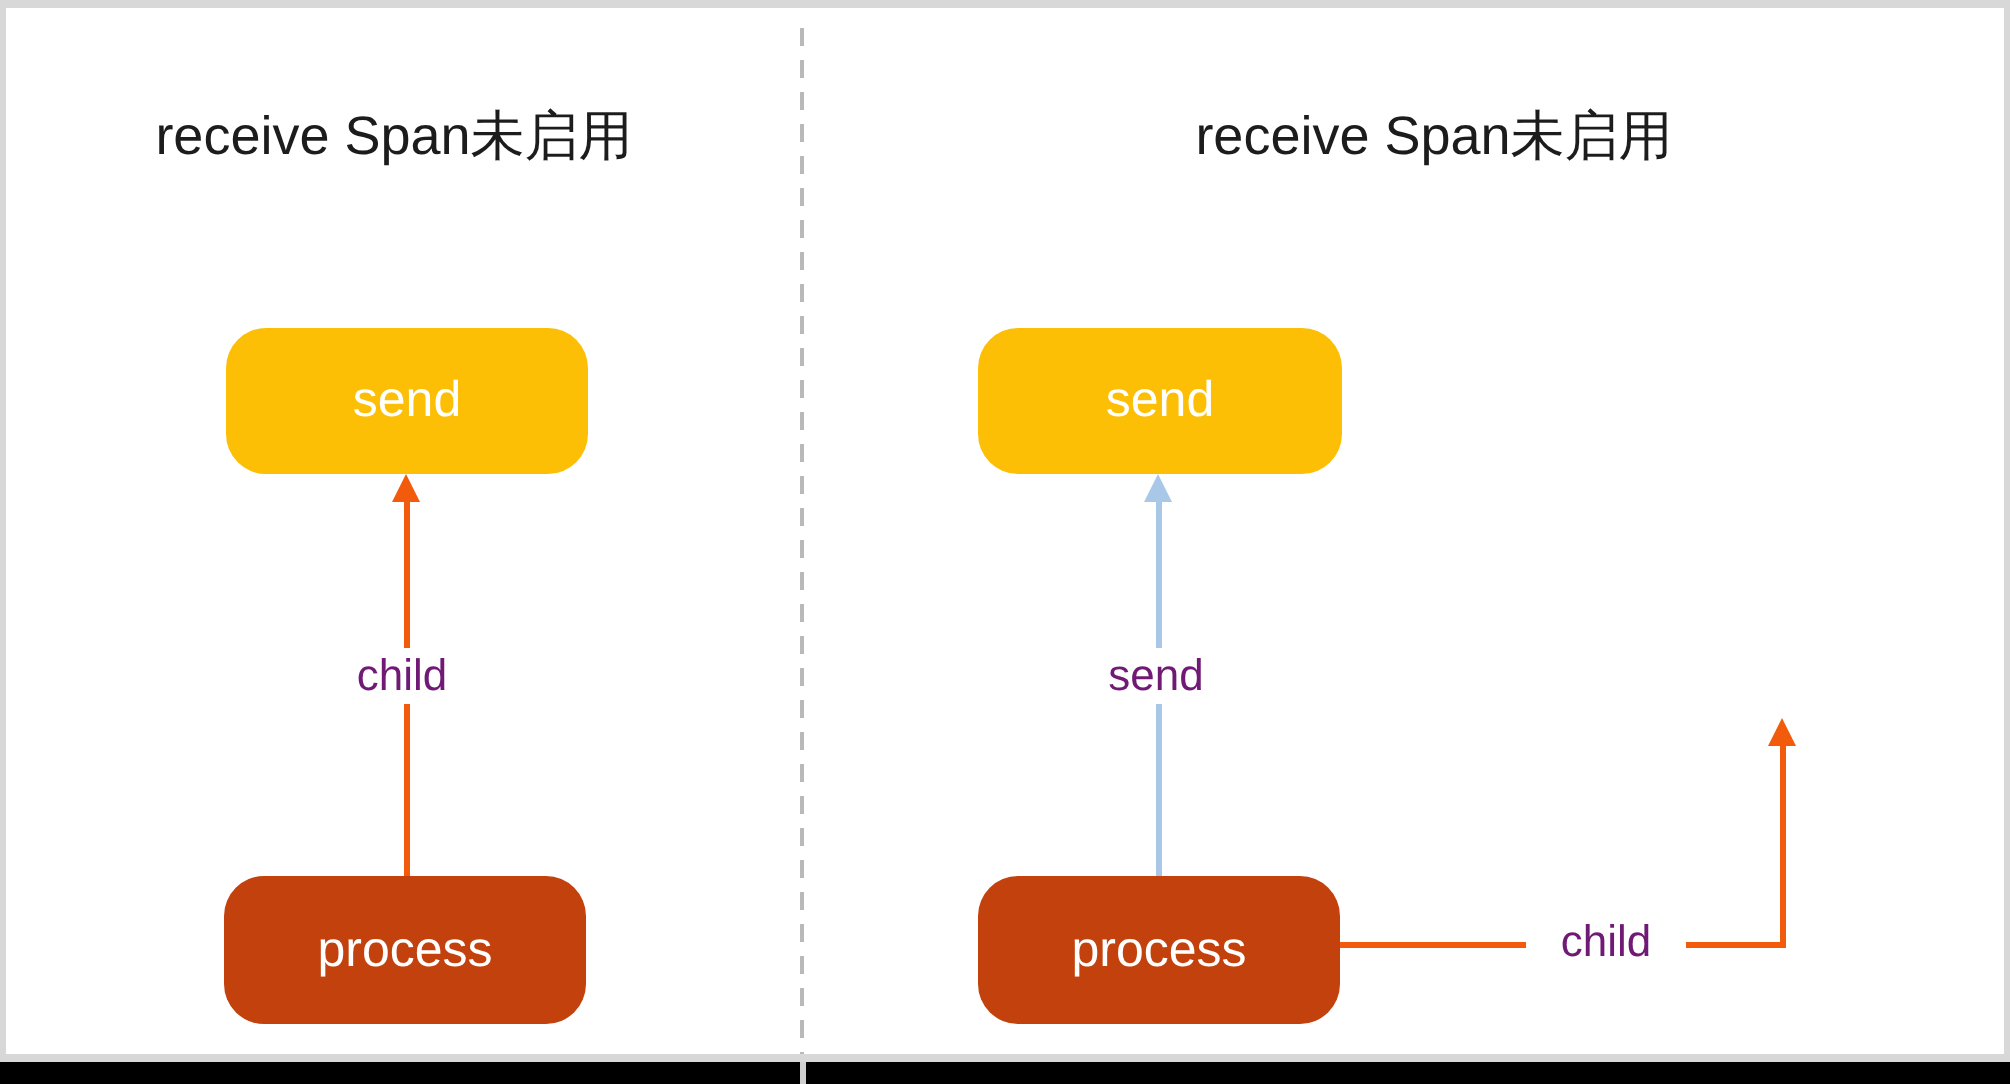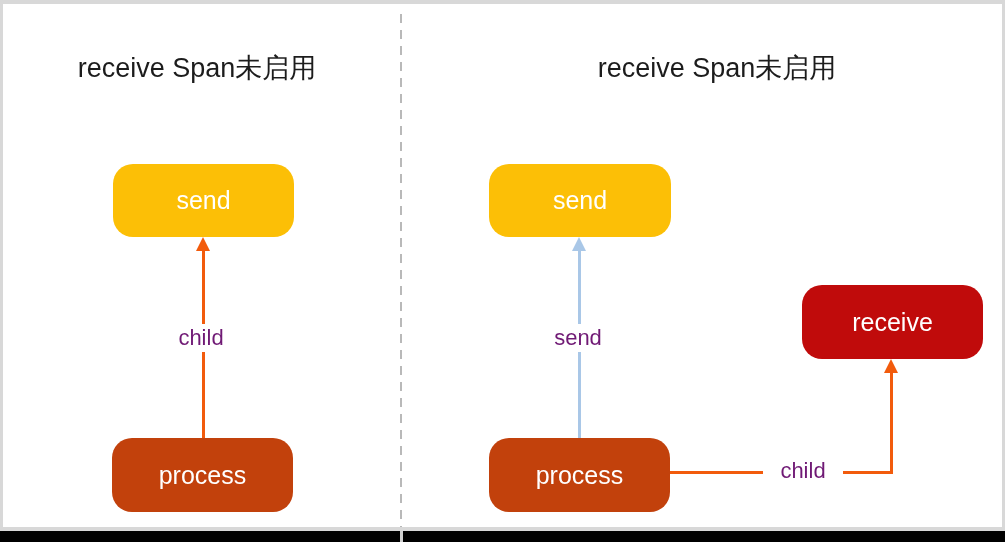--- a/index.html
+++ b/index.html
@@ -143,17 +143,14 @@
 
   <div id="process-right" class="node node-process">
     <span>process</span>
   </div>
 
   <div id="child-line-right-h" class="hline orange"></div>
   <div id="child-line-right-v" class="vline orange"></div>
   <div id="child-arrowhead-right" class="arrowhead-up orange"></div>
   <div id="child-label-right" class="edge-label">child</div>
 
-  <div id="receive-right" class="node node-receive">
-    <span>receive</span>
-  </div>
 
 </div>
 
 </body></html>

